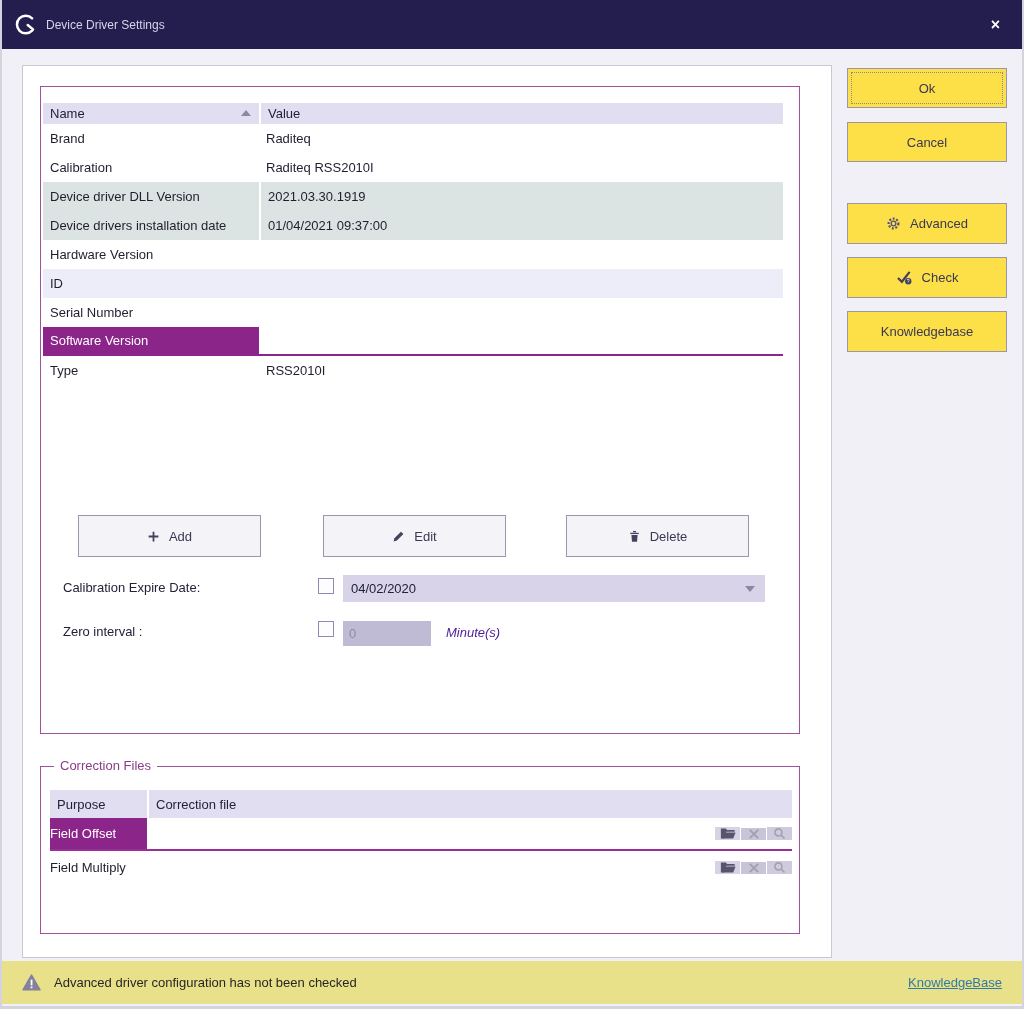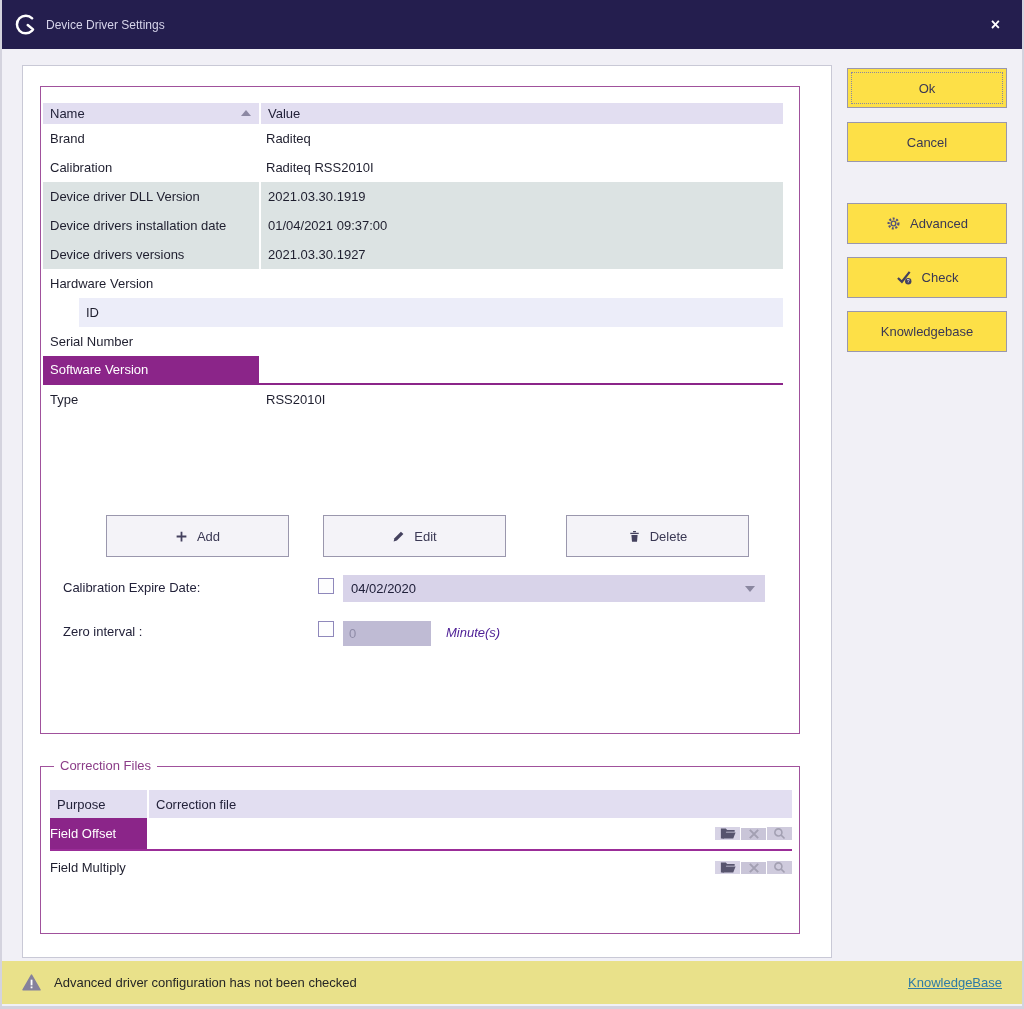--- a/index.html
+++ b/index.html
@@ -23,21 +23,21 @@
   .ph-name{width:216px;padding-left:7px;position:relative;}
   .ph-value{flex:1;padding-left:7px;border-left:2px solid #fff;}
   .sort-asc{position:absolute;right:8px;top:7px;width:0;height:0;
     border-left:5px solid transparent;border-right:5px solid transparent;border-bottom:6px solid #8c88a3;}
   .prow{display:flex;height:29px;font-size:13px;color:#1e1e2e;}
   .prow>div{display:flex;align-items:center;box-sizing:border-box;height:100%;}
   .p-name{width:216px;padding-left:7px;}
   .p-value{flex:1;padding-left:7px;}
   .row-gray{background:#dce3e3;}
   .row-gray .p-name{border-right:2px solid #fff;width:218px;}
-  .row-lav{background:#ecedf9;margin-left:36px;}
+  .row-lav{background:#ecedf9;}
   .row-sel{height:27px;border-bottom:2px solid #8b2589;}
   .row-sel .p-name{background:#8b2589;color:#fff;}
   
   .act-btn{position:absolute;width:183px;height:42px;background:#f4f3f8;border:1px solid #9a97ad;
     color:#3a3854;font-size:13px;display:flex;align-items:center;justify-content:center;gap:9px;cursor:pointer;box-sizing:border-box;}
   
   .fieldlabel{position:absolute;font-size:13px;color:#23223a;}
   .checkbox{position:absolute;width:16px;height:16px;background:#fdfdfe;border:1px solid #8f88bb;box-sizing:border-box;cursor:pointer;}
   .date-select{position:absolute;left:302px;top:488px;width:422px;height:27px;background:#d8d3e9;
     display:flex;align-items:center;padding-left:8px;font-size:13px;color:#20203a;box-sizing:border-box;cursor:pointer;}
@@ -114,24 +114,20 @@
           <div class="p-value">Raditeq RSS2010I</div>
         </div>
         <div class="prow row-gray">
           <div class="p-name">Device driver DLL Version</div>
           <div class="p-value">2021.03.30.1919</div>
         </div>
         <div class="prow row-gray">
           <div class="p-name">Device drivers installation date</div>
           <div class="p-value">01/04/2021 09:37:00</div>
         </div>
-        <div class="prow row-gray">
-          <div class="p-name">Device drivers versions</div>
-          <div class="p-value">2021.03.30.1927</div>
-        </div>
         <div class="prow">
           <div class="p-name">Hardware Version</div>
           <div class="p-value"></div>
         </div>
         <div class="prow row-lav">
           <div class="p-name">ID</div>
           <div class="p-value"></div>
         </div>
         <div class="prow">
           <div class="p-name">Serial Number</div>
@@ -140,21 +136,21 @@
         <div class="prow row-sel">
           <div class="p-name">Software Version</div>
           <div class="p-value"></div>
         </div>
         <div class="prow">
           <div class="p-name">Type</div>
           <div class="p-value">RSS2010I</div>
         </div>
       </div>
 
-      <div class="act-btn" style="left:37px;top:428px;margin-left:28px;">
+      <div class="act-btn" style="left:37px;top:428px;">
         <span class="icn">
           <svg viewBox="0 0 16 16" width="13" height="13">
               <path d="M8 2v12M2 8h12" stroke="#44415e" stroke-width="2.2" fill="none"></path>
             </svg>
         </span>
         <span>Add</span>
       </div>
       <div class="act-btn" style="left:282px;top:428px;">
         <span class="icn">
           <svg viewBox="0 0 16 16" width="13" height="13">

